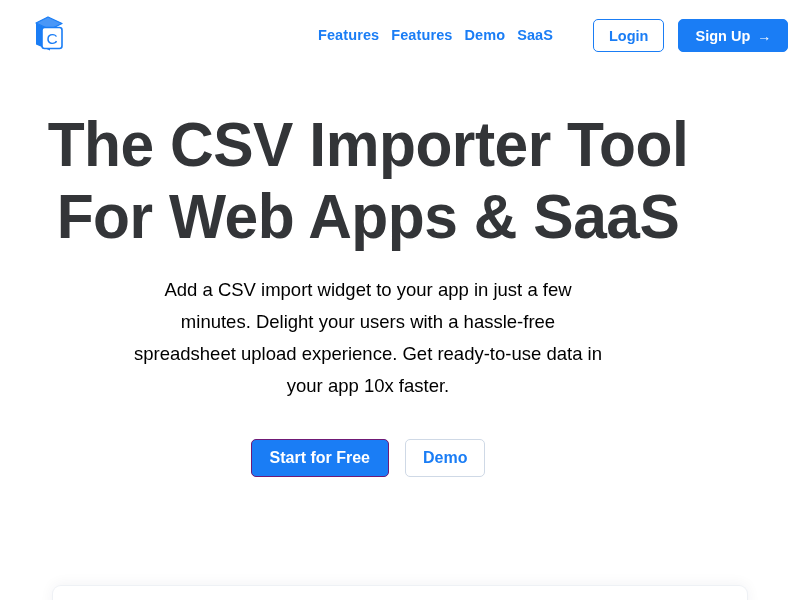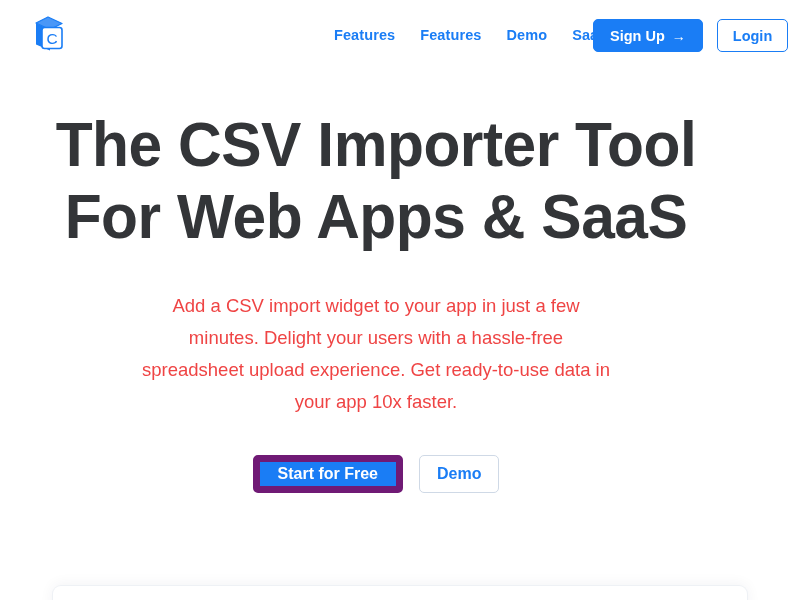--- a/index.html
+++ b/index.html
@@ -39,25 +39,25 @@
     position: absolute;
     left: 28px;
     top: 14px;
     width: 40px;
     height: 42px;
     display: block;
   }
 
   .nav-links {
     position: absolute;
-    left: 334px;
+    left: 318px;
     top: 26px;
     display: flex;
     align-items: center;
-    gap: 25px;
+    gap: 12px;
   }
 
   .nav-link {
     font-size: 14.5px;
     font-weight: bold;
     color: #1a7df5;
     text-decoration: none;
     line-height: 19px;
     white-space: nowrap;
     letter-spacing: 0.1px;
@@ -105,65 +105,65 @@
     margin-left: 7px;
     font-size: 14px;
     line-height: 1;
     display: inline-block;
   }
 
   
   .hero {
     position: absolute;
     top: 108px;
-    left: 8px;
+    left: 0;
     width: 736px;
     text-align: center;
   }
 
   .hero-title {
     font-family: "Liberation Sans Narrow", "Liberation Sans", sans-serif;
     font-size: 63px;
     line-height: 72px;
     font-weight: bold;
     color: #333538;
     letter-spacing: -0.5px;
     transform: scaleX(0.96);
     transform-origin: center top;
   }
 
   .hero-title .line {
     display: block;
   }
 
   .hero-sub {
-    margin: 16px auto;
+    margin: 0 auto;
     padding-top: 22px;
     width: 480px;
     font-size: 18.5px;
     line-height: 32px;
-    color: #ef4444;
+    color: #000000;
     font-weight: normal;
   }
 
   .hero-cta {
     margin-top: 37px;
     display: flex;
     align-items: center;
     justify-content: center;
     gap: 16px;
   }
 
   .btn-cta-primary {
     height: 38px;
     padding: 0 18px;
     font-size: 16px;
     color: #ffffff;
     background: #1a7df5;
-    border: 7px solid #701a75;
+    border: 1px solid #701a75;
     border-radius: 5px;
   }
 
   .btn-cta-outline {
     height: 38px;
     padding: 0 17px;
     font-size: 16px;
     color: #1a7df5;
     background: #ffffff;
     border: 1px solid #cfd9e6;
@@ -205,25 +205,25 @@
     </a>
 
     <nav class="nav-links">
       <a class="nav-link" href="#">Features</a>
       <a class="nav-link" href="#">Features</a>
       <a class="nav-link" href="#">Demo</a>
       <a class="nav-link" href="#">SaaS</a>
     </nav>
 
     <div class="header-actions">
+      <button class="btn btn-outline">Login</button>
       <button class="btn btn-primary">
         <span>Sign Up</span>
         <span class="arrow">→</span>
       </button>
-      <button class="btn btn-outline">Login</button>
     </div>
 
   </header>
 
   <section class="hero">
 
     <h1 class="hero-title">
       <span class="line">The CSV Importer Tool</span>
       <span class="line">For Web Apps &amp; SaaS</span>
     </h1>

